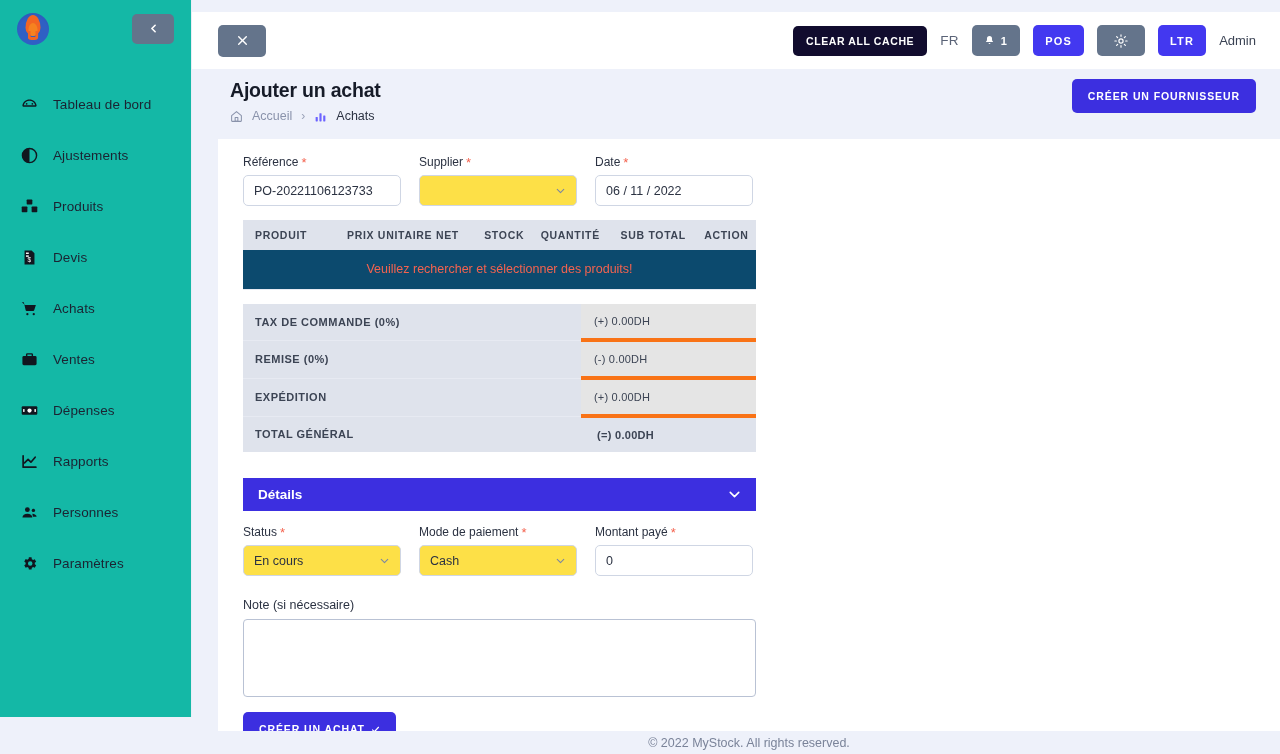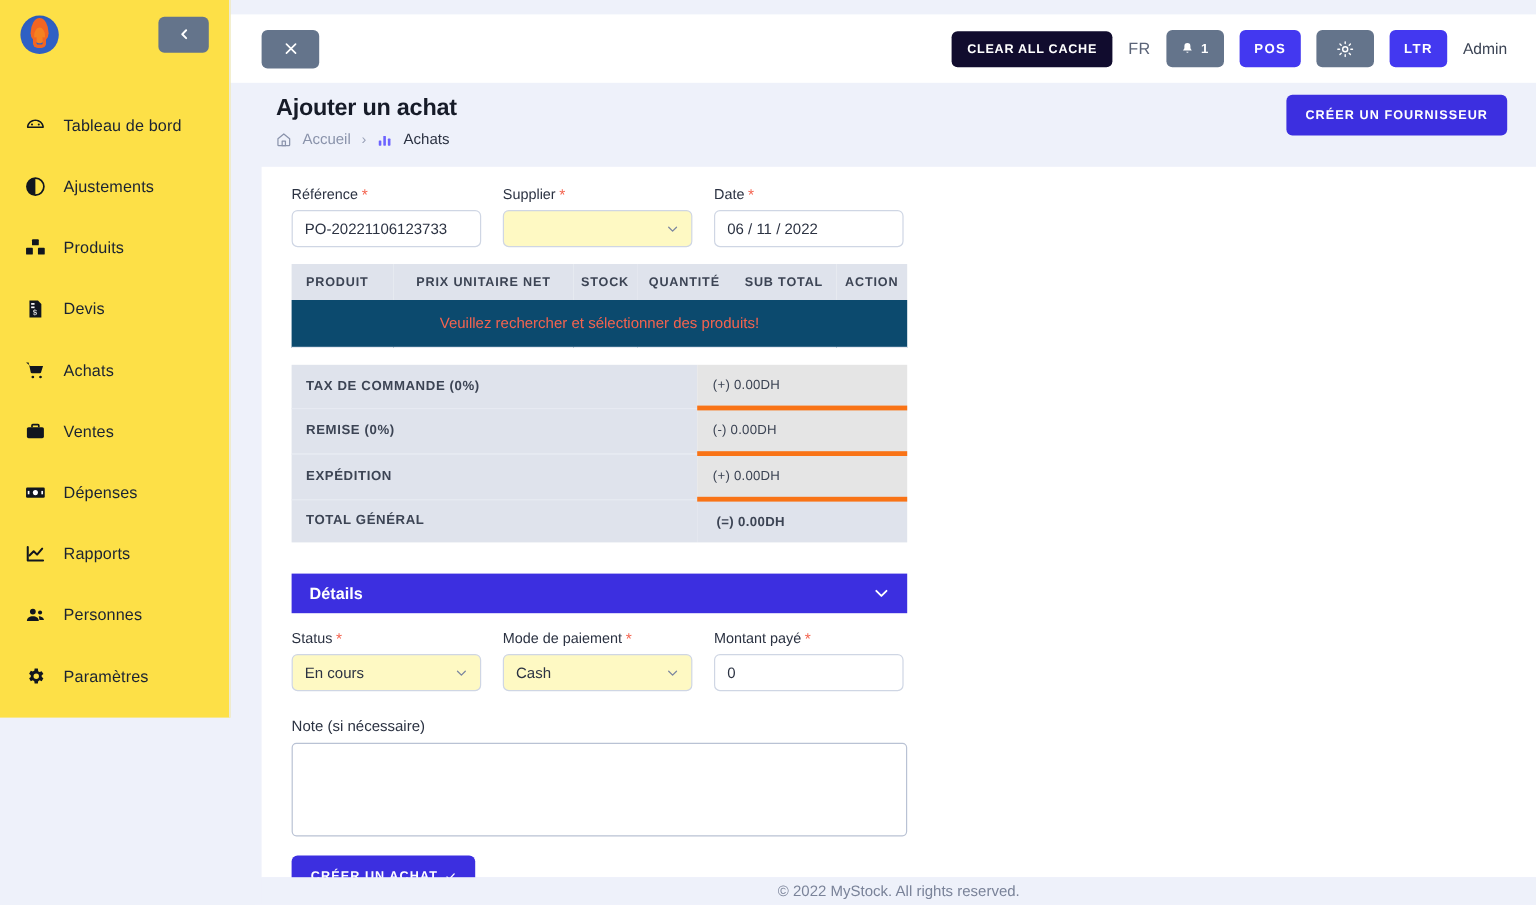--- a/index.html
+++ b/index.html
@@ -7,22 +7,22 @@
     width: 1280px; height: 754px;
     font-family: "Liberation Sans", sans-serif;
     background: #eef1fa;
     overflow: hidden;
   }
   body { position: relative; }
 
   
   .sidebar {
     position: absolute; left: 0; top: 0;
-    width: 192px; height: 598px;
-    background: #fde047;
+    width: 192px; height: 717px;
+    background: #14b8a6;
     border-right: 1px solid #e9edf5;
     z-index: 20;
   }
   .sidebar-head {
     height: 57px;
     display: flex; align-items: center;
     padding: 0 17px;
     justify-content: space-between;
   }
   .logo {
@@ -160,21 +160,21 @@
   .req { color: #f4634f; font-size: 13px; line-height: 1; }
   .finput {
     height: 31px; border: 1px solid #cfd6e4; border-radius: 5px;
     padding: 0 10px; font-size: 12.5px; color: #2b3242;
     background: #fff; font-family: "Liberation Sans", sans-serif;
     outline: none; width: 100%;
   }
   .fselect {
     height: 31px; border: 1px solid #cfd6e4; border-radius: 5px;
     padding: 0 26px 0 10px; font-size: 12.5px; color: #2b3242;
-    background: #fef9c3; display: flex; align-items: center;
+    background: #fde047; display: flex; align-items: center;
     position: relative; cursor: pointer; width: 100%;
   }
   .fselect .chev {
     position: absolute; right: 9px; top: 50%; transform: translateY(-50%);
     color: #7c87a0; display: flex;
   }
 
   
   .ptable { width: 100%; margin-top: 14px; border-collapse: collapse; }
   .ptable thead th {

